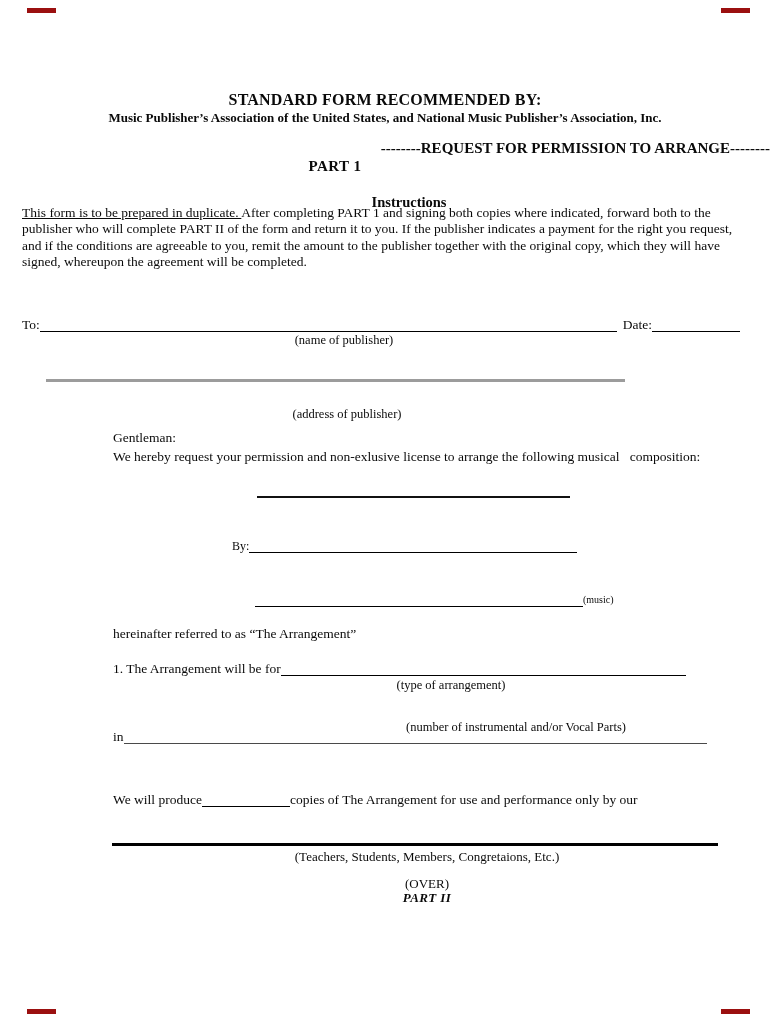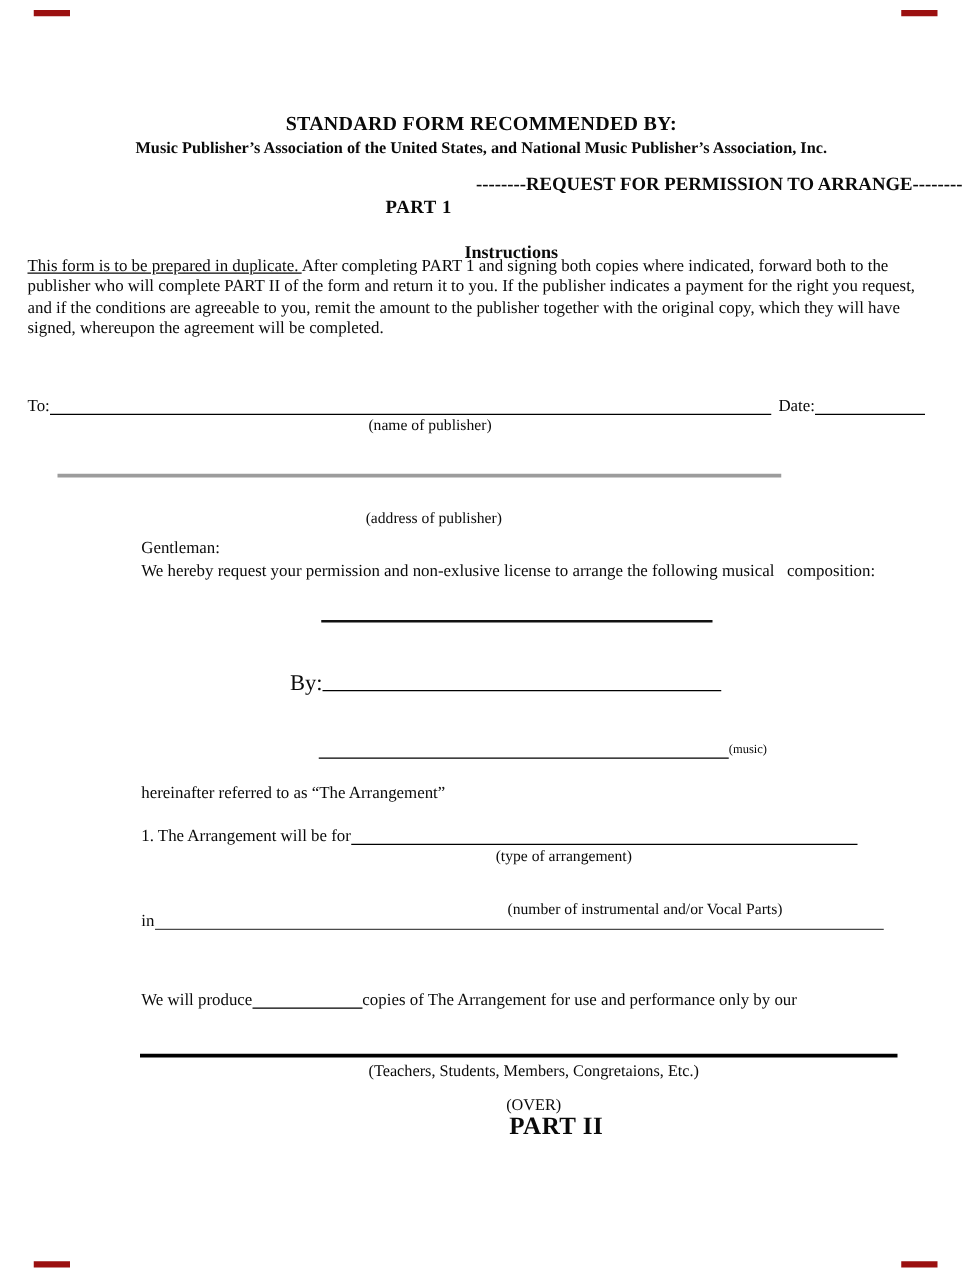--- a/index.html
+++ b/index.html
@@ -61,21 +61,21 @@
 
   <div class="abs gray-line" style="left:46px;top:379px;width:579px;height:3px;"></div>
   <div class="abs center caption" style="left:247px;top:407px;width:200px;">(address of publisher)</div>
 
   <div class="abs body-txt" style="left:113px;top:430px;">Gentleman:</div>
   <div class="abs body-txt prewrap" style="left:113px;top:449px;width:620px;">We hereby request your permission and non-exlusive license to arrange the following musical   composition:</div>
 
   <div class="abs" style="left:257px;top:481px;width:313px;height:15px;border-bottom:2px solid #111;"></div>
 
   <div class="abs row" style="left:232px;top:538px;width:345px;height:15px;">
-    <span class="lbl" style="font-size:18px;">By:</span>
+    <span class="lbl" style="font-size:12px;">By:</span>
     <span class="fill" style="flex:1;"></span>
   </div>
 
   <div class="abs row" style="left:255px;top:592px;width:372px;height:15px;">
     <span class="fill" style="width:328px;"></span>
     <span class="lbl caption" style="font-size:10px;text-align:center;">(music)</span>
   </div>
 
   <div class="abs body-txt" style="left:113px;top:626px;">hereinafter referred to as “The Arrangement”</div>
 
@@ -94,15 +94,15 @@
   <div class="abs row" style="left:113px;top:792px;height:15px;">
     <span class="lbl">We will produce</span>
     <span class="fill" style="width:88px;"></span>
     <span class="lbl">copies of The Arrangement for use and performance only by our</span>
   </div>
 
   <div class="abs thick-line" style="left:112px;top:843px;width:606px;height:3px;"></div>
   <div class="abs center caption" style="left:113px;top:849px;width:628px;font-size:13px;">(Teachers, Students, Members, Congretaions, Etc.)</div>
 
   <div class="abs center" style="left:113px;top:876px;width:628px;font-size:13px;">(OVER)</div>
-  <div class="abs center bold" style="left:131px;top:890px;width:628px;font-size:20px;letter-spacing:.4px;">PART II</div>
+  <div class="abs center bold" style="left:113px;top:890px;width:628px;font-size:13px;letter-spacing:.4px;font-style:italic;">PART II</div>
 
 </div>
 
 </body></html>

